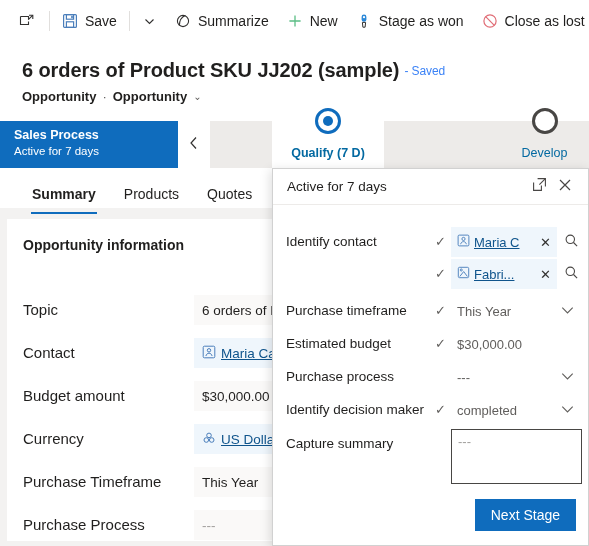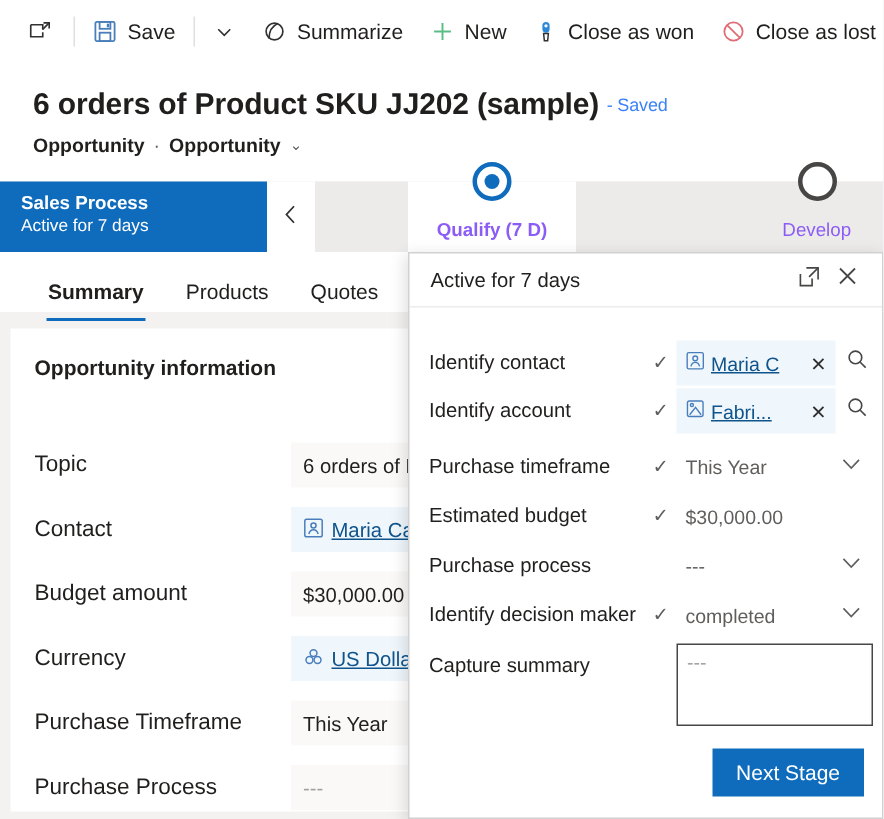--- a/index.html
+++ b/index.html
@@ -105,21 +105,21 @@
   }
   .node-active {
     border: 3px solid #0f6cbd;
   }
   .node-active::after {
     content: ""; width: 10px; height: 10px; border-radius: 50%;
     background: #0f6cbd;
   }
   .node-pending { border: 3px solid #484644; }
   .stage-label {
-    font-size: 12.5px; color: #8b5cf6; padding-bottom: 8px;
+    font-size: 12.5px; color: #0369a1; padding-bottom: 8px;
     white-space: nowrap;
   }
   .stage-qualify .stage-label { font-weight: bold; }
   .stage-label .dur { font-weight: bold; }
 
   
   .tabstrip {
     position: absolute; top: 168px; left: 0;
     width: 589px; height: 40px;
     background: #ffffff;
@@ -304,21 +304,21 @@
     </div>
 
     <div class="cmd-item">
       <span class="cmd-ico">
         <svg width="16" height="16" viewBox="0 0 16 16">
           <rect x="5.6" y="1.6" width="4.8" height="7.2" rx="2.4" fill="#2b88d8"></rect>
           <circle cx="8" cy="4.2" r="1.1" fill="#ffffff"></circle>
           <path d="M6.4 9.4h3.2l-.5 4.8H6.9z" fill="none" stroke="#323130" stroke-width="1"></path>
         </svg>
       </span>
-      <span>Close as won</span>
+      <span>Stage as won</span>
     </div>
 
     <div class="cmd-item">
       <span class="cmd-ico">
         <svg width="16" height="16" viewBox="0 0 16 16">
           <circle cx="8" cy="8" r="6.1" fill="none" stroke="#e06c75" stroke-width="1.2"></circle>
           <path d="M3.7 3.7l8.6 8.6" stroke="#e06c75" stroke-width="1.2"></path>
         </svg>
       </span>
       <span>Close as lost</span>
@@ -483,21 +483,20 @@
           <span>
             <svg width="15" height="15" viewBox="0 0 15 15">
               <circle cx="6.3" cy="6.3" r="4.2" fill="none" stroke="#484644" stroke-width="1.1"></circle>
               <path d="M9.5 9.5l3.6 3.6" stroke="#484644" stroke-width="1.1"></path>
             </svg>
           </span>
         </div>
       </div>
 
       <div class="fl-row" style="top:54px;">
-        <div class="fl-label">Identify account</div>
         <div class="fl-check">✓</div>
         <div class="fl-ctrl chip">
           <span>
             <svg width="13" height="13" viewBox="0 0 14 14">
               <rect x="1.4" y="1.4" width="11.2" height="11.2" rx="1.4" fill="none" stroke="#4a7ebb" stroke-width="1"></rect>
               <path d="M3 11.3L7.2 6l4 5.3" fill="none" stroke="#4a7ebb" stroke-width="1"></path>
               <circle cx="4.6" cy="4.3" r="1.1" fill="none" stroke="#4a7ebb" stroke-width="1"></circle>
             </svg>
           </span>
           <span class="link">Fabri...</span>

